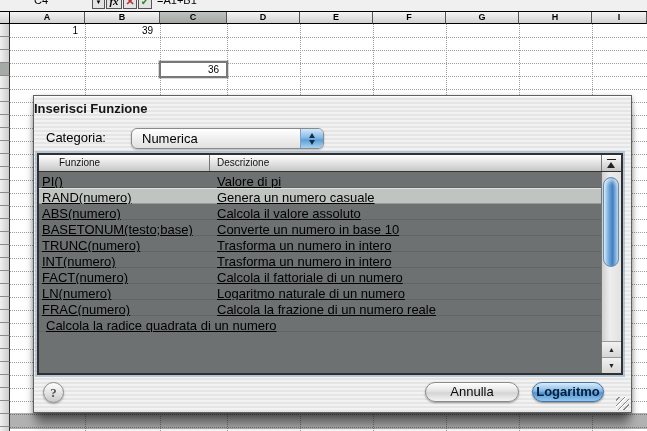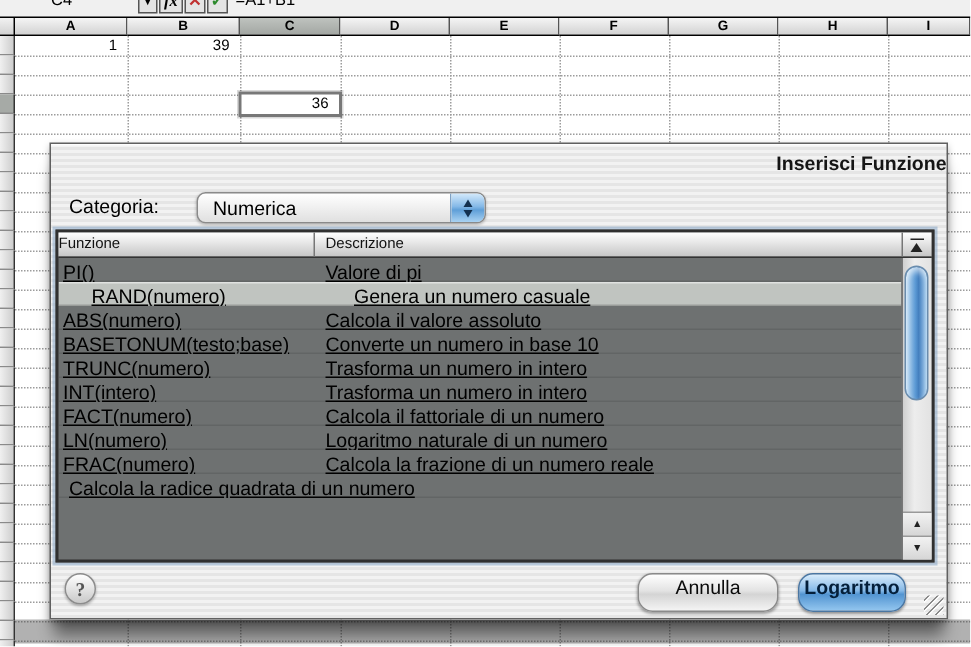--- a/index.html
+++ b/index.html
@@ -38,67 +38,67 @@
   .selcell{height:17px;border:2px solid #787878;background:#fff;line-height:13px;z-index:3;
            box-shadow:0 0 0 1px rgba(0,0,0,.15);}
 
   
   .shadowband{position:absolute;left:10px;top:413px;width:637px;height:16px;
               background:rgba(70,70,70,.42);z-index:5;}
   .dialog{position:absolute;left:33px;top:95px;width:599px;height:318px;box-sizing:border-box;
           border:1px solid #606060;z-index:10;
           background:repeating-linear-gradient(180deg,#f2f2f2 0 2px,#e5e5e5 2px 4px);
           box-shadow:inset 0 1px 0 rgba(255,255,255,.8),0 2px 5px rgba(0,0,0,.35),0 14px 10px -3px rgba(0,0,0,.45);}
-  .dlg-title{position:absolute;top:5px;left:0;right:0;text-align:right;font-weight:bold;
+  .dlg-title{position:absolute;top:5px;left:0;right:0;text-align:left;font-weight:bold;
              font-size:13px;color:#151515;}
   .cat-label{position:absolute;left:12px;top:34px;font-size:13px;color:#000;}
   .popup{position:absolute;left:97px;top:32px;width:193px;height:21px;box-sizing:border-box;
          border:1px solid #8a8a8a;border-radius:6px;background:linear-gradient(#ffffff,#e0e0e0);
          box-shadow:0 1px 2px rgba(0,0,0,.25);}
   .popup-text{position:absolute;left:10px;top:0;line-height:19px;font-size:13px;color:#000;}
   .popup-caps{position:absolute;right:0;top:0;bottom:0;width:22px;border-radius:0 5px 5px 0;
               border-left:1px solid #7fa2c4;display:flex;flex-direction:column;justify-content:center;
               background:linear-gradient(180deg,#d3e9fb,#86bae8 45%,#5f9fd8 58%,#a9d2f2);}
   .tri-up{width:0;height:0;margin:1px auto;border-left:3px solid transparent;
           border-right:3px solid transparent;border-bottom:5px solid #13304f;}
   .tri-down{width:0;height:0;margin:1px auto;border-left:3px solid transparent;
             border-right:3px solid transparent;border-top:5px solid #13304f;}
 
   
   .listbox{position:absolute;left:3px;top:57px;width:586px;height:222px;box-sizing:border-box;
            border:2px solid #303030;background:#6e7171;box-shadow:0 0 0 2px rgba(125,160,195,.5);}
   .lheader{display:flex;height:17px;background:linear-gradient(#ffffff,#c6c6c6);
            border-bottom:1px solid #333;font-size:10px;color:#111;box-sizing:border-box;}
-  .lh1{width:171px;box-sizing:border-box;border-right:1px solid #777;line-height:16px;}
+  .lh1{width:171px;box-sizing:border-box;border-right:1px solid #777;padding-left:20px;line-height:16px;}
   .lh2{flex:1;padding-left:7px;line-height:16px;}
   .lhsort{width:20px;box-sizing:border-box;border-left:1px solid #777;position:relative;}
   .sortbar{position:absolute;left:5px;top:4px;width:9px;height:0;border-top:1px solid #222;}
   .sorttri{position:absolute;left:5px;top:7px;width:0;height:0;border-left:4px solid transparent;
            border-right:4px solid transparent;border-bottom:6px solid #222;}
   .lbody{position:absolute;left:0;top:17px;right:20px;bottom:0;overflow:hidden;}
   .lrow{display:flex;height:16px;font-size:13px;color:#000;box-shadow:inset 0 -1px rgba(0,0,0,.10);text-decoration:underline;}
-  .lrow.sel{background:#c0c4c0;box-shadow:inset 0 1px rgba(255,255,255,.5),inset 0 -1px rgba(0,0,0,.2);padding-left:19px;}
+  .lrow.sel{background:#c0c4c0;box-shadow:inset 0 1px rgba(255,255,255,.5),inset 0 -1px rgba(0,0,0,.2);}
   .lname{width:171px;box-sizing:border-box;padding-left:3px;line-height:20px;white-space:nowrap;overflow:hidden;}
   .ldesc{flex:1;padding-left:7px;line-height:20px;white-space:nowrap;overflow:hidden;}
   .lscroll{position:absolute;right:0;top:17px;bottom:0;width:20px;box-sizing:border-box;
            border-left:1px solid #777;background:linear-gradient(90deg,#cfcfcf,#ededed 40%,#e2e2e2);}
   .lthumb{position:absolute;left:1px;top:5px;width:16px;height:90px;border-radius:8px;box-sizing:border-box;
           border:1px solid #6a8cad;
           background:linear-gradient(90deg,#c3def5,#5b99d4 45%,#447fbe 60%,#9dc9ee);
           box-shadow:inset 0 3px 4px rgba(255,255,255,.65);}
   .lsarrows{position:absolute;bottom:0;left:0;right:0;height:32px;}
   .lsbtn{height:16px;box-sizing:border-box;border-top:1px solid #999;text-align:center;
          background:linear-gradient(#f2f2f2,#d6d6d6);font-size:7px;line-height:15px;color:#222;}
 
   
   .helpbtn{position:absolute;left:9px;top:286px;width:21px;height:21px;box-sizing:border-box;border-radius:50%;
            border:1px solid #8c8c8c;background:linear-gradient(#ffffff,#c9c9c9);
            box-shadow:0 1px 2px rgba(0,0,0,.3);text-align:center;line-height:19px;
            font-family:"Liberation Serif",serif;font-size:13px;font-weight:bold;color:#555;}
-  .btn{position:absolute;top:286px;height:26px;box-sizing:border-box;border-radius:10px;
+  .btn{position:absolute;top:286px;height:20px;box-sizing:border-box;border-radius:10px;
        font-size:13px;text-align:center;line-height:18px;color:#0a0a0a;}
   .btn-annulla{left:391px;width:94px;border:1px solid #8a8a8a;box-shadow:0 1px 2px rgba(0,0,0,.35);
        background:linear-gradient(#ffffff,#e3e3e3 45%,#d4d4d4 55%,#f4f4f4);}
   .btn-inserisci{left:498px;width:72px;border:1px solid #4a76a2;font-weight:bold;color:#041f3a;
        box-shadow:0 1px 2px rgba(0,0,0,.4);
        background:linear-gradient(#d9ecfb,#84b8e7 45%,#5294d1 55%,#93c6ef);}
   .grip{position:absolute;right:2px;bottom:2px;width:13px;height:13px;
         background:repeating-linear-gradient(135deg,transparent 0 2px,#8a8a8a 2px 3px,rgba(255,255,255,.85) 3px 4px);}
 </style>
 </head>
@@ -244,21 +244,21 @@
           </div>
           <div class="lrow">
             <div class="lname">BASETONUM(testo;base)</div>
             <div class="ldesc">Converte un numero in base 10</div>
           </div>
           <div class="lrow">
             <div class="lname">TRUNC(numero)</div>
             <div class="ldesc">Trasforma un numero in intero</div>
           </div>
           <div class="lrow">
-            <div class="lname">INT(intero)</div>
+            <div class="lname">INT(numero)</div>
             <div class="ldesc">Trasforma un numero in intero</div>
           </div>
           <div class="lrow">
             <div class="lname">FACT(numero)</div>
             <div class="ldesc">Calcola il fattoriale di un numero</div>
           </div>
           <div class="lrow">
             <div class="lname">LN(numero)</div>
             <div class="ldesc">Logaritmo naturale di un numero</div>
           </div>

